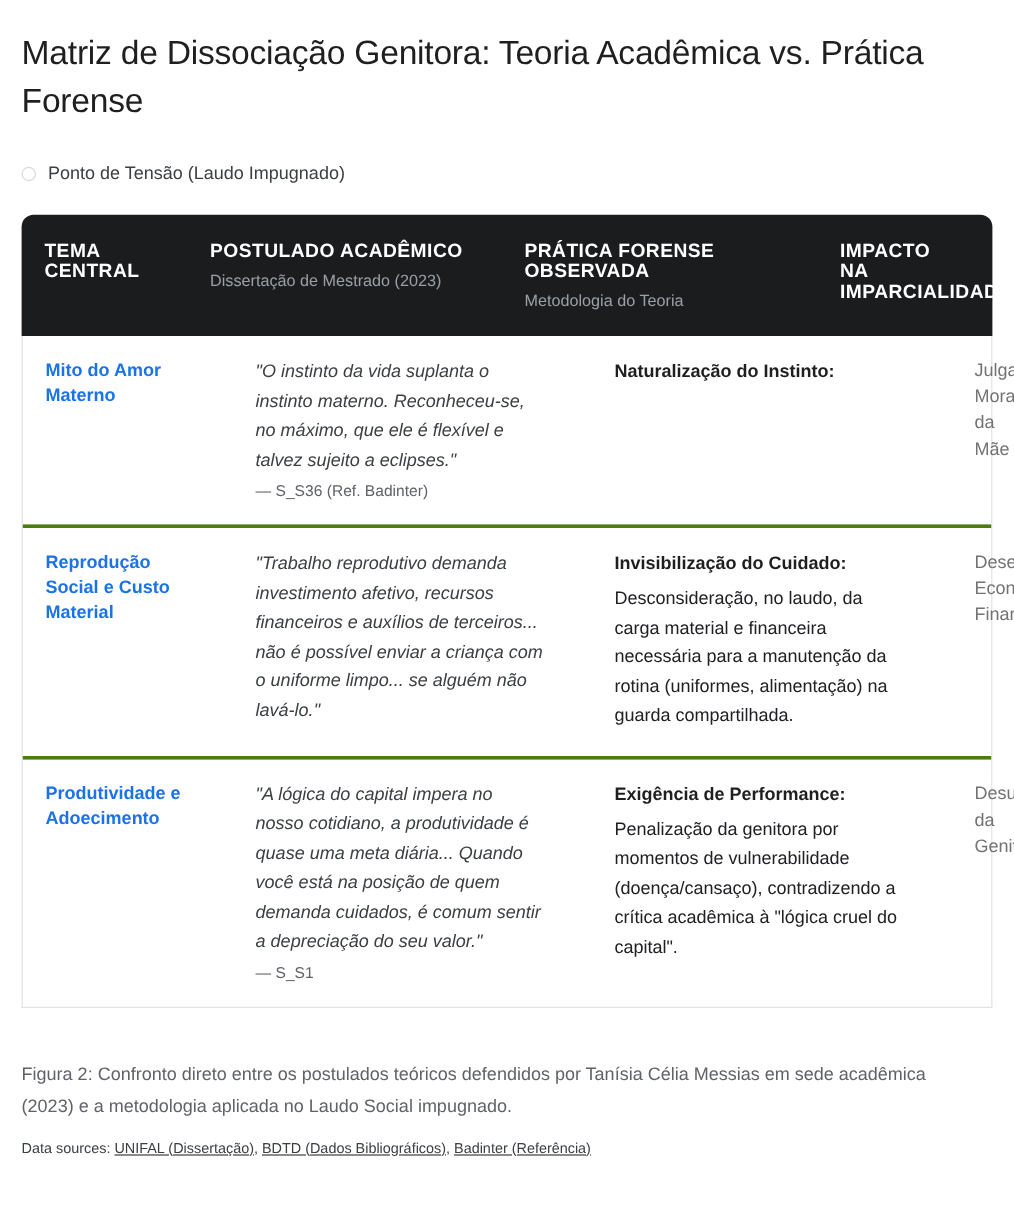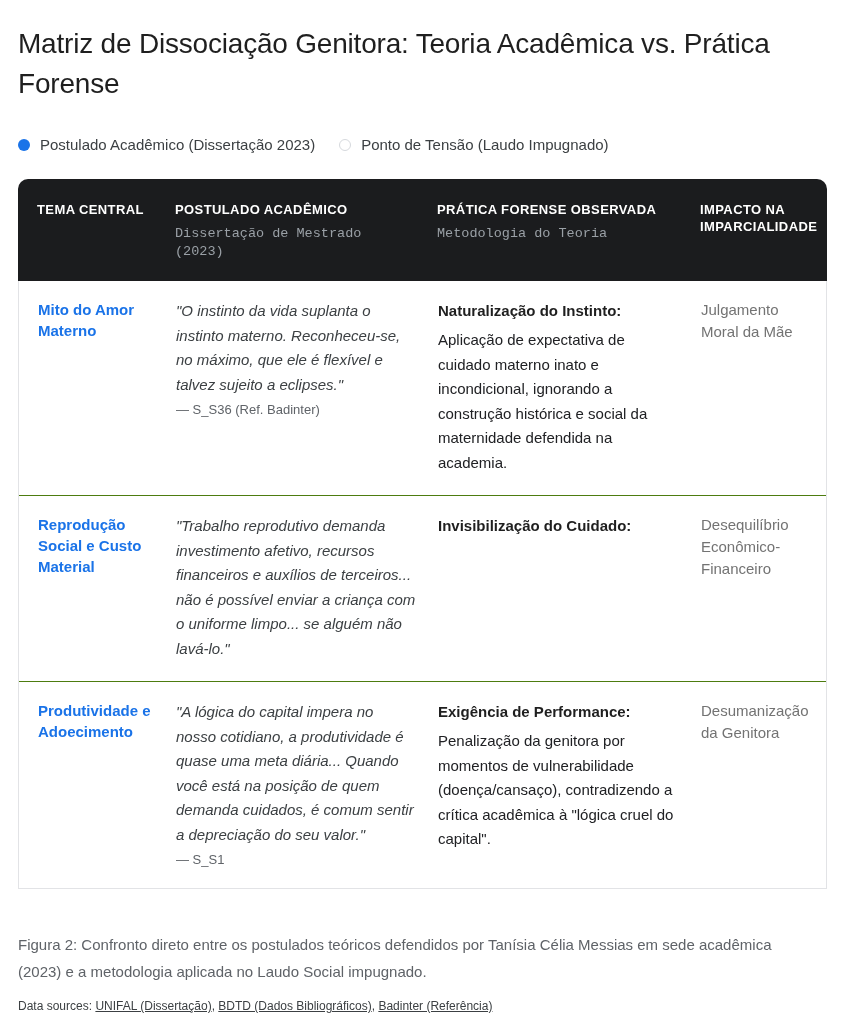--- a/index.html
+++ b/index.html
@@ -48,41 +48,40 @@
     display: grid;
     grid-template-columns: 138px 262px 263px minmax(0, 1fr);
   }
   .matrix-header {
     background: #1b1c1e;
     border-radius: 10px 10px 0 0;
     padding: 22px 18px 20px 19px;
   }
   .col-head { padding-right: 22px; }
   .col-head-label {
-    font-size: 13px;
+    font-size: 16px;
     font-weight: 700;
     letter-spacing: 0.4px;
     line-height: 17px;
     color: #ffffff;
     text-transform: uppercase;
   }
   .col-head-sub {
     margin-top: 7px;
     font-size: 13.5px;
     line-height: 18px;
     font-weight: 400;
     color: #9aa0a6;
-    font-family: Liberation Mono, monospace;
   }
   .matrix-body {
     border: 1px solid #e2e3e6;
     border-top: none;
   }
-  .matrix-row { padding: 18px 18px 20px 19px; }
-  .matrix-row + .matrix-row { border-top: 1px solid #4d7c0f; }
+  .matrix-row { padding: 18px 18px 20px 19px; gap: 37px; }
+  .matrix-row + .matrix-row { border-top: 3px solid #4d7c0f; }
   .cell { padding-right: 22px; }
   .cell:last-child { padding-right: 4px; }
   .theme-link {
     color: #1a73e8;
     font-size: 15px;
     font-weight: 600;
     line-height: 21px;
     text-decoration: none;
     display: inline-block;
     cursor: pointer;
@@ -138,24 +137,20 @@
 </style>
 </head>
 <body>
 
 <div class="page">
 
   <h1 class="title">Matriz de Dissociação Genitora: Teoria Acadêmica vs. Prática Forense</h1>
 
   <div class="legend">
     <div class="legend-item">
-      <span class="dot filled"></span>
-      <span>Postulado Acadêmico (Dissertação 2023)</span>
-    </div>
-    <div class="legend-item">
       <span class="dot hollow"></span>
       <span>Ponto de Tensão (Laudo Impugnado)</span>
     </div>
   </div>
 
   <div class="matrix">
 
     <div class="matrix-header grid-cols">
       <div class="col-head">
         <div class="col-head-label">TEMA CENTRAL</div>
@@ -178,36 +173,36 @@
       <div class="matrix-row grid-cols">
         <div class="cell">
           <a class="theme-link">Mito do Amor Materno</a>
         </div>
         <div class="cell">
           <div class="quote">"O instinto da vida suplanta o instinto materno. Reconheceu-se, no máximo, que ele é flexível e talvez sujeito a eclipses."</div>
           <div class="quote-source">— S_S36 (Ref. Badinter)</div>
         </div>
         <div class="cell">
           <div class="practice-title">Naturalização do Instinto:</div>
-          <div class="practice-body">Aplicação de expectativa de cuidado materno inato e incondicional, ignorando a construção histórica e social da maternidade defendida na academia.</div>
         </div>
         <div class="cell">
           <div class="impact">Julgamento Moral da Mãe</div>
         </div>
       </div>
 
       <div class="matrix-row grid-cols">
         <div class="cell">
           <a class="theme-link">Reprodução Social e Custo Material</a>
         </div>
         <div class="cell">
           <div class="quote">"Trabalho reprodutivo demanda investimento afetivo, recursos financeiros e auxílios de terceiros... não é possível enviar a criança com o uniforme limpo... se alguém não lavá-lo."</div>
         </div>
         <div class="cell">
           <div class="practice-title">Invisibilização do Cuidado:</div>
+          <div class="practice-body">Desconsideração, no laudo, da carga material e financeira necessária para a manutenção da rotina (uniformes, alimentação) na guarda compartilhada.</div>
         </div>
         <div class="cell">
           <div class="impact">Desequilíbrio Econômico-Financeiro</div>
         </div>
       </div>
 
       <div class="matrix-row grid-cols">
         <div class="cell">
           <a class="theme-link">Produtividade e Adoecimento</a>
         </div>

